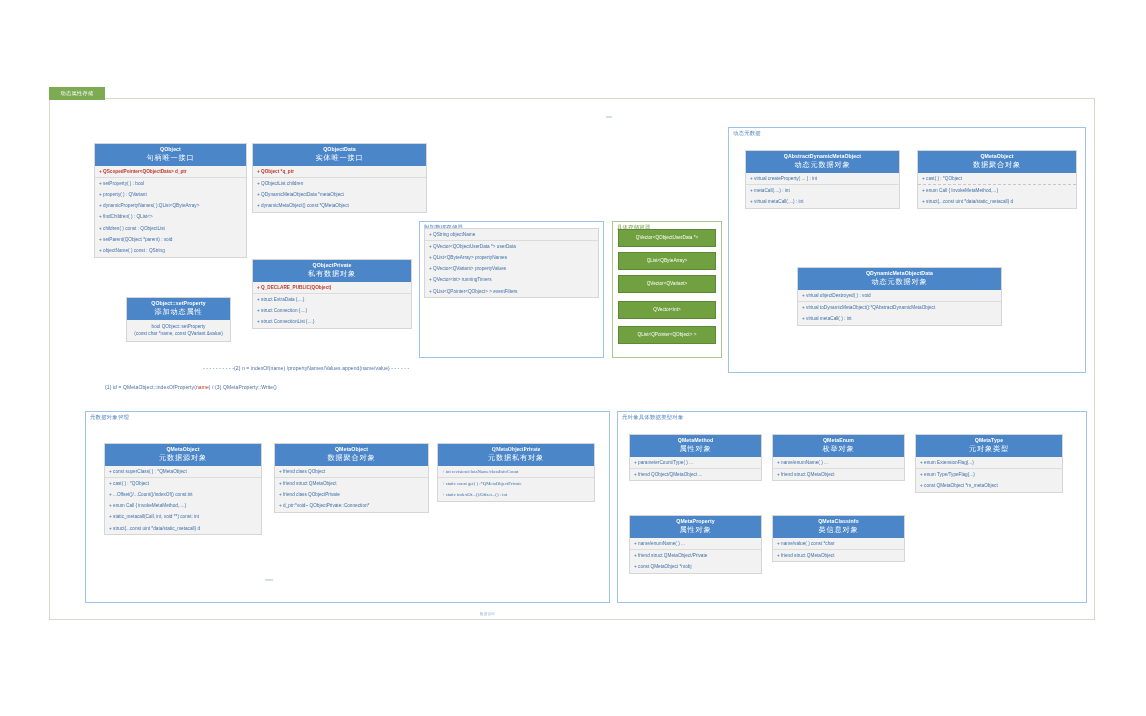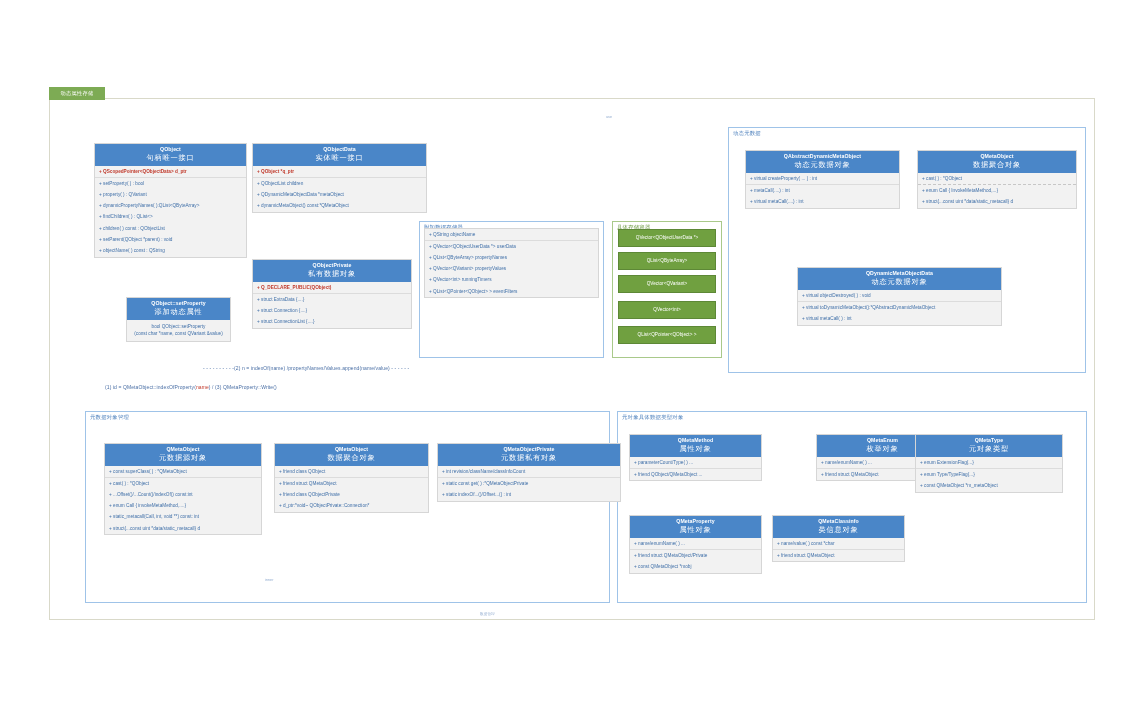--- a/index.html
+++ b/index.html
@@ -342,21 +342,21 @@
       <span class="cn">数据聚合对象</span>
     </div>
     <div class="body">
       <div class="row">+ friend class QObject</div>
       <div class="row sep-top">+ friend struct QMetaObject</div>
       <div class="row">+ friend class QObjectPrivate</div>
       <div class="row">+ d_ptr:*void~ QObjectPrivate::Connection*</div>
     </div>
   </div>
 
-  <div class="card" style="left:437px; top:443px; width:184px;">
+  <div class="card" style="left:437px; top:443px; width:158px;font-family:Liberation Serif, serif;">
     <div class="hd">
       <span class="en">QMetaObjectPrivate</span>
       <span class="cn">元数据私有对象</span>
     </div>
     <div class="body">
       <div class="row">+ int revision/className/classInfoCount</div>
       <div class="row sep-top">+ static const get( ) :*QMetaObjectPrivate</div>
       <div class="row">+ static indexOf...()/Offset...() : int</div>
     </div>
   </div>
@@ -365,21 +365,21 @@
     <div class="hd">
       <span class="en">QMetaMethod</span>
       <span class="cn">属性对象</span>
     </div>
     <div class="body">
       <div class="row">+ parameterCount/Type( ) ...</div>
       <div class="row sep-top">+ friend QObject/QMetaObject ...</div>
     </div>
   </div>
 
-  <div class="card" style="left:772px; top:434px; width:133px;margin-left:44px;">
+  <div class="card" style="left:772px; top:434px; width:133px;">
     <div class="hd">
       <span class="en">QMetaEnum</span>
       <span class="cn">枚举对象</span>
     </div>
     <div class="body">
       <div class="row">+ name/enumName( ) ...</div>
       <div class="row sep-top">+ friend struct QMetaObject</div>
     </div>
   </div>
 

